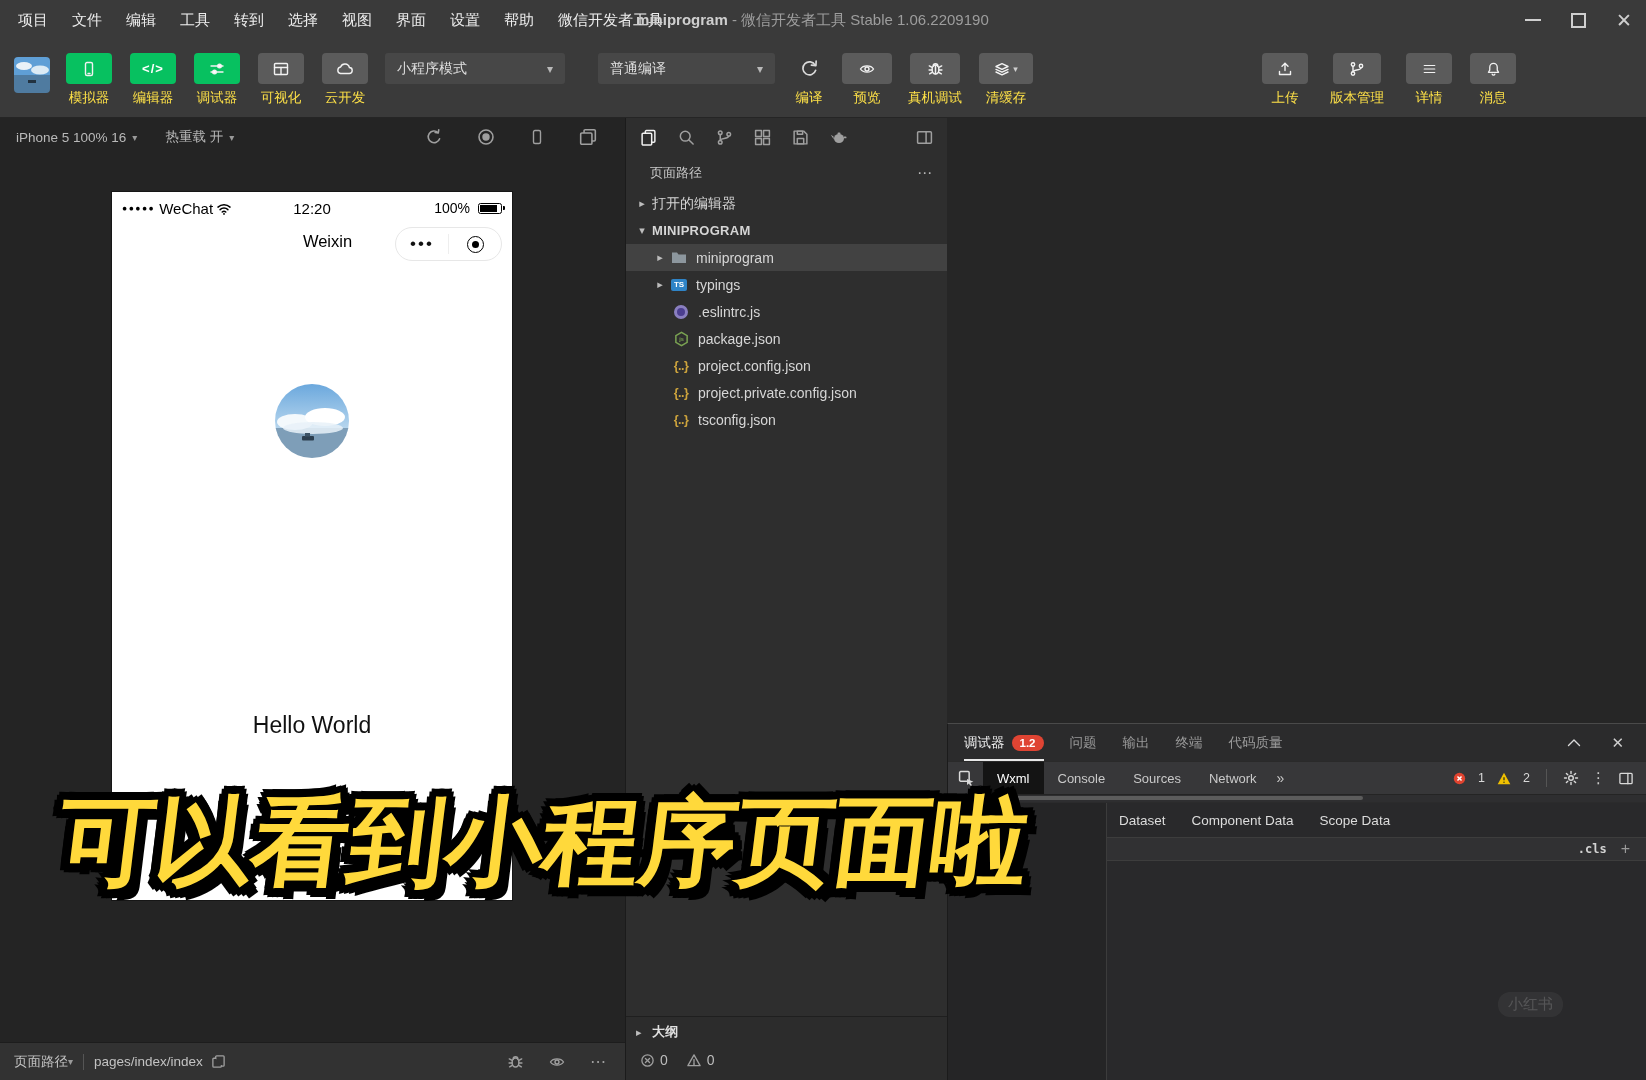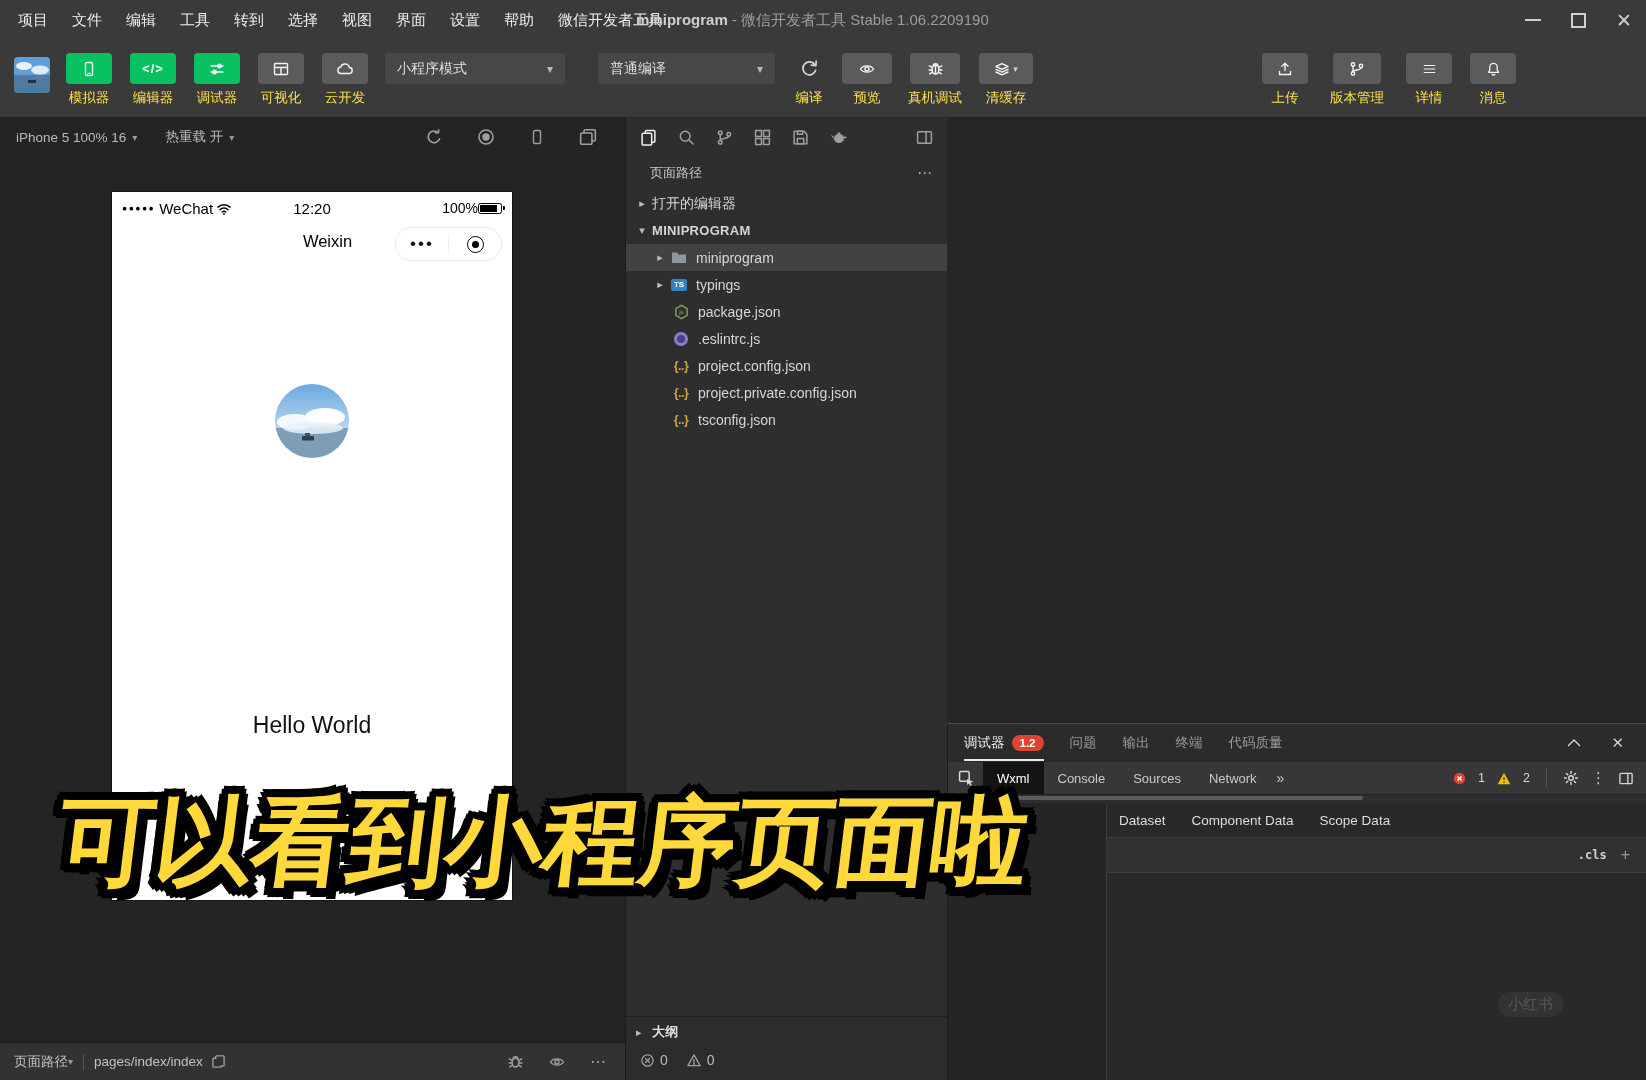--- a/index.html
+++ b/index.html
@@ -36,21 +36,21 @@
   .simarea{position:absolute;left:0;top:118px;width:625px;bottom:0;background:#242424;}
   .simbar{position:absolute;left:0;top:0;width:100%;height:38px;display:flex;align-items:center;color:#b9b9b9;font-size:13.5px;}
   .simbar .sel{display:flex;align-items:center;gap:6px;margin-left:16px;}
   .sim-icons{margin-left:auto;display:flex;align-items:center;gap:34px;padding-right:28px;}
 
   .phone{position:absolute;left:112px;top:74px;width:400px;height:708px;background:#fff;box-shadow:0 0 0 1px #161616;}
   .p-status{display:flex;align-items:center;height:32px;padding:0 10px;color:#000;}
   .p-dots{font-size:8.5px;letter-spacing:1.5px;margin-right:4px;}
   .p-carrier{font-size:15px;margin-right:3px;}
   .p-time{position:absolute;left:50%;transform:translateX(-50%);font-size:15px;}
-  .p-right{margin-left:auto;display:flex;align-items:center;gap:0;font-size:14px;}
+  .p-right{margin-left:auto;display:flex;align-items:center;gap:8px;font-size:14px;}
   .batt{position:relative;width:24px;height:11px;border:1.5px solid #000;border-radius:2.5px;}
   .batt i{position:absolute;left:1px;top:1px;bottom:1px;width:17px;background:#000;}
   .batt::after{content:"";position:absolute;right:-4px;top:2.5px;width:2.5px;height:4px;background:#000;border-radius:0 1px 1px 0;}
   .p-nav{position:relative;height:44px;}
   .p-title{position:absolute;left:0;right:0;top:8px;text-align:center;font-size:16.5px;color:#000;padding-left:31px;}
   .capsule{position:absolute;right:10px;top:3px;width:107px;height:34px;border:1px solid #e7e7e7;border-radius:17px;display:flex;align-items:center;background:#fff;}
   .cap-dots{flex:1;text-align:center;font-size:17px;letter-spacing:2px;color:#111;line-height:30px;}
   .cap-div{width:1px;height:20px;background:#eee;}
   .cap-target{flex:1;display:flex;align-items:center;justify-content:center;}
   .ring{width:17px;height:17px;border:1.8px solid #000;border-radius:50%;display:flex;align-items:center;justify-content:center;}
@@ -99,21 +99,21 @@
   .dt-right{margin-left:auto;display:flex;align-items:center;gap:12px;padding-right:12px;}
   .cnt{font-size:12.5px;color:#d8d8d8;}
   .vsep{width:1px;height:18px;background:#555;margin:0 4px;}
   .scrollstrip{position:relative;height:7px;background:#2e2e30;}
   .scrollstrip i{position:absolute;left:10px;top:1px;height:4px;width:58%;background:#5c5c5c;border-radius:2px;}
   .dbg-content{position:absolute;left:0;top:79px;right:0;bottom:0;display:flex;}
   .elements-pane{width:158px;background:#252526;}
   .pane-div{width:1px;background:#3c3c3c;}
   .sidepane{flex:1;background:#29292b;display:flex;flex-direction:column;}
   .side-tabs{display:flex;gap:26px;align-items:center;height:34px;padding-left:12px;font-size:13.5px;color:#dcdcdc;}
-  .side-toolbar{display:flex;align-items:center;height:36px;background:#313133;border-top:1px solid #3d3d3d;border-bottom:1px solid #3d3d3d;}
+  .side-toolbar{display:flex;align-items:center;height:24px;background:#313133;border-top:1px solid #3d3d3d;border-bottom:1px solid #3d3d3d;}
   .side-toolbar .right{margin-left:auto;display:flex;align-items:center;gap:14px;padding-right:16px;}
   .clslbl{font-family:"DejaVu Sans Mono",monospace;font-size:12px;font-weight:bold;color:#d2d2d2;}
   .plus{color:#9a9a9a;font-size:16px;}
 
   
   .caption{position:absolute;left:58px;top:778px;z-index:50;font-size:97px;font-weight:900;color:#ffd93b;white-space:nowrap;transform:skewX(-7deg);letter-spacing:0px;
     text-shadow:-7px -5px 0 #000,7px -5px 0 #000,-7px 5px 0 #000,7px 7px 0 #000,-9px 0 0 #000,9px 0 0 #000,0 -7px 0 #000,0 9px 0 #000,-5px -8px 0 #000,5px -8px 0 #000,-5px 9px 0 #000,5px 9px 0 #000,9px 7px 0 #000,-9px 7px 0 #000,11px 11px 0 #000;}
   .watermark{position:absolute;left:1498px;top:992px;padding:3px 10px;border-radius:12px;background:rgba(255,255,255,.05);color:rgba(255,255,255,.17);font-size:15px;}
 
   svg{display:block;}
@@ -484,32 +484,32 @@
     </div>
     <div class="trow ind1">
       <span class="arr">▸</span>
       <span class="ficon">
           <span class="tsfold">TS</span>
         </span>
       <span>typings</span>
     </div>
     <div class="trow ind2">
       <span class="ficon">
+          <span class="eslint"></span>
+        </span>
+      <span>.eslintrc.js</span>
+    </div>
+    <div class="trow ind2">
+      <span class="ficon">
           <svg width="15" height="16" viewBox="0 0 16 16">
             <polygon points="8,1 14,4.5 14,11.5 8,15 2,11.5 2,4.5" fill="none" stroke="#7aa352" stroke-width="1.6"></polygon>
             <text x="8" y="10.5" font-size="6" fill="#7aa352" text-anchor="middle" font-family="Liberation Sans,sans-serif" font-weight="bold">js</text>
           </svg>
         </span>
       <span>package.json</span>
-    </div>
-    <div class="trow ind2">
-      <span class="ficon">
-          <span class="eslint"></span>
-        </span>
-      <span>.eslintrc.js</span>
     </div>
     <div class="trow ind2">
       <span class="ficon">
           <span class="braces">{..}</span>
         </span>
       <span>project.config.json</span>
     </div>
     <div class="trow ind2">
       <span class="ficon">
           <span class="braces">{..}</span>

